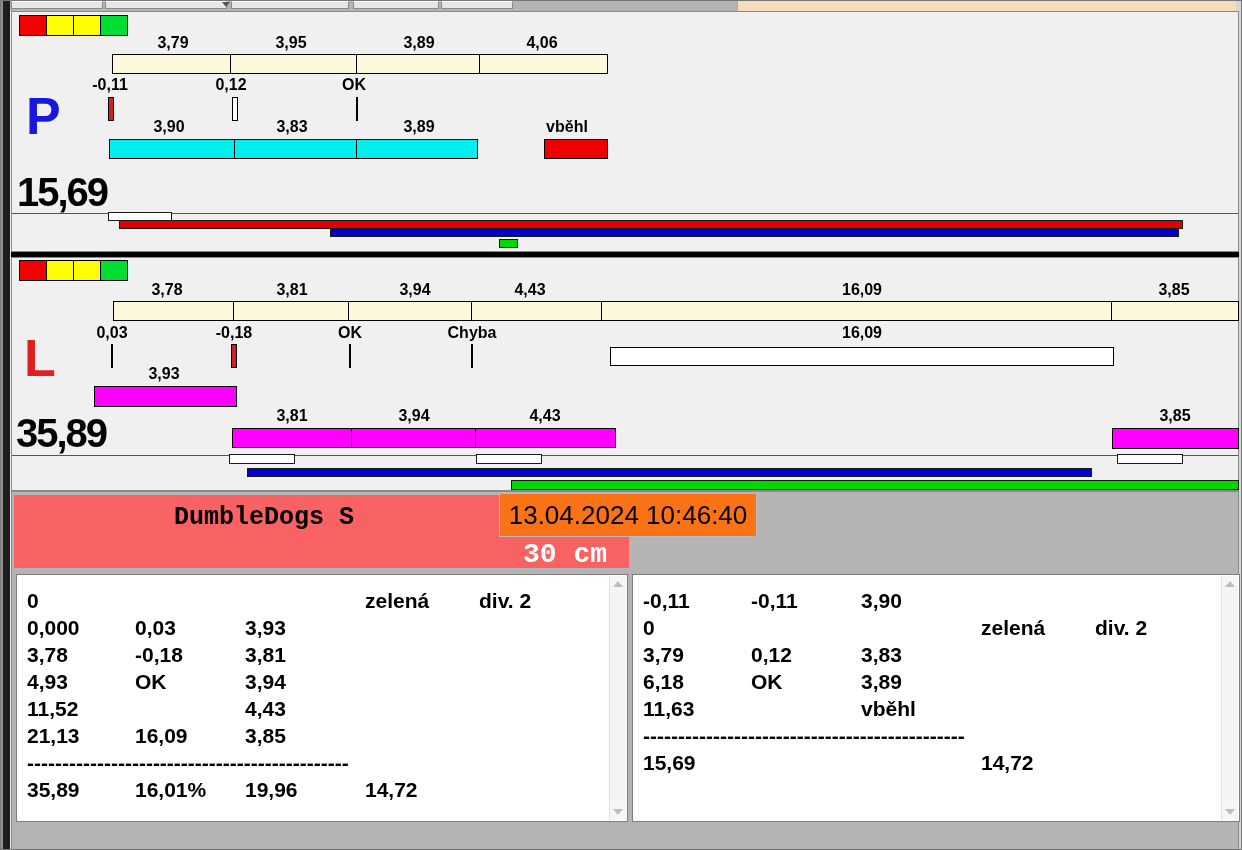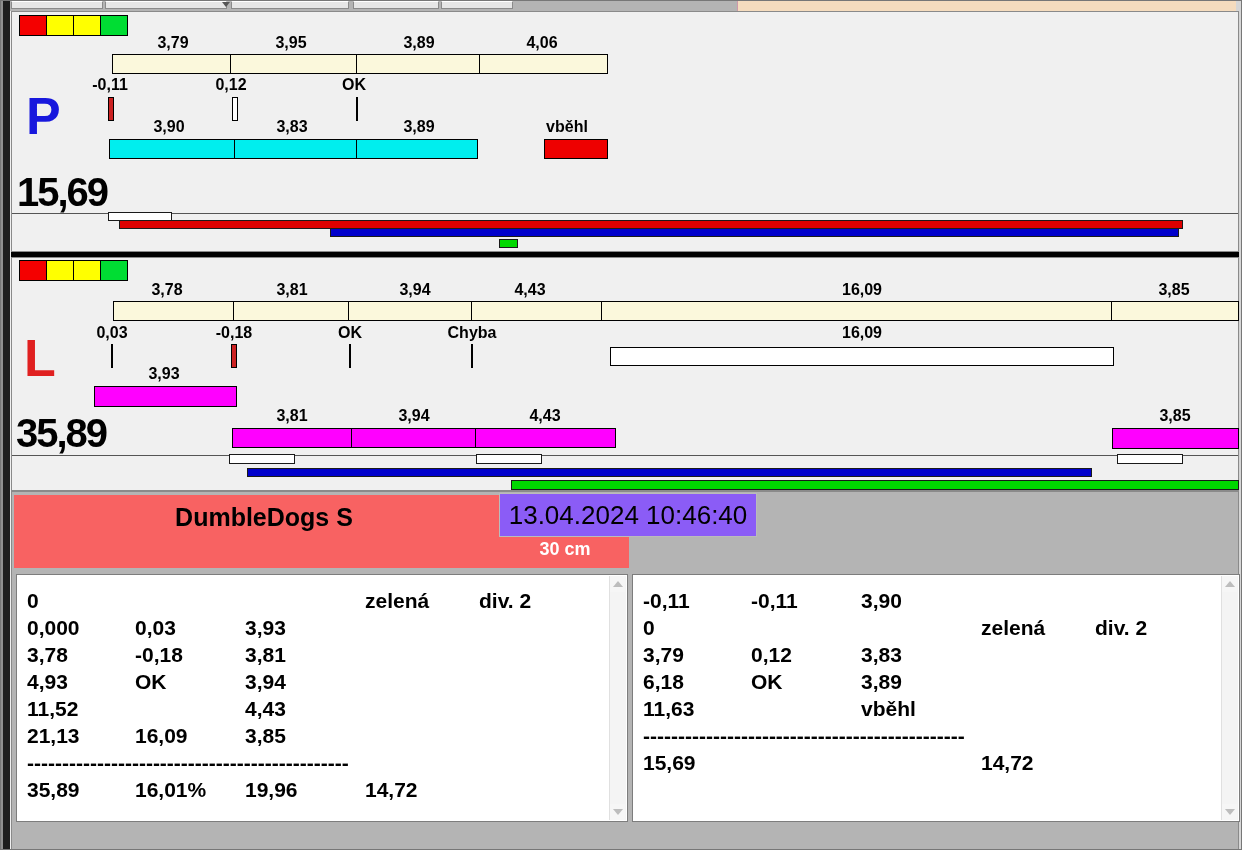--- a/index.html
+++ b/index.html
@@ -44,27 +44,27 @@
 
   .mini-line{position:absolute;left:0;width:100%;height:1px;background:#555;}
   .mini{position:absolute;border:1px solid #1a1a1a;box-sizing:border-box;}
   .mini.red{background:#dd0000;}
   .mini.blue{background:#0000cc;}
   .mini.green{background:#00d800;}
   .mini.white{background:#fff;}
 
   
   .scoreboard{position:absolute;left:10px;top:490px;width:1228px;height:360px;background:#b4b4b4;border:1px solid #8a8a8a;box-sizing:border-box;}
-  .hdr{position:absolute;top:3px;height:73px;}
+  .hdr{position:absolute;top:3px;height:73px;font-family:Liberation Mono, monospace;}
   .hdr-red{left:2px;width:615px;background:#f86262;}
   .hdr-blue{left:617px;width:609px;background:#5658e8;}
   .team-title{position:absolute;top:8px;transform:translateX(-50%);font-size:25px;font-weight:bold;color:#000;white-space:nowrap;}
   .team-dogs{position:absolute;top:48px;transform:translateX(-50%);font-size:19px;font-weight:bold;color:#fff;white-space:nowrap;}
-  .height-lbl{position:absolute;top:44px;transform:translateX(-50%);font-size:18px;font-weight:bold;color:#fff;white-space:nowrap;}
-  .datetime{position:absolute;left:487px;top:1px;width:258px;height:44px;background:#8b5cf6;border:1px solid #bbb;box-sizing:border-box;
+  .height-lbl{position:absolute;top:44px;transform:translateX(-50%);font-size:28px;font-weight:bold;color:#fff;white-space:nowrap;}
+  .datetime{position:absolute;left:487px;top:1px;width:258px;height:44px;background:#f97316;border:1px solid #bbb;box-sizing:border-box;
     font-size:26px;color:#000;text-align:center;line-height:42px;white-space:nowrap;}
 
   .rtable{position:absolute;top:82px;height:248px;background:#fff;border:1px solid #7d7d7d;box-sizing:border-box;padding-top:12px;}
   .t-left{left:4px;width:612px;}
   .t-right{left:620px;width:608px;}
   .trow{display:grid;grid-template-columns:108px 110px 120px 114px auto;padding-left:10px;height:27px;line-height:27px;
     font-size:21px;font-weight:bold;color:#000;}
   .sep{height:27px;line-height:27px;padding-left:10px;font-size:21px;font-weight:bold;white-space:nowrap;overflow:hidden;}
   .vscroll{position:absolute;top:1px;bottom:1px;right:1px;width:16px;background:#f4f4f4;border-left:1px solid #e0e0e0;}
   .sbtn{position:absolute;left:0;width:15px;height:16px;background:#f6f6f6;display:flex;align-items:center;justify-content:center;}

